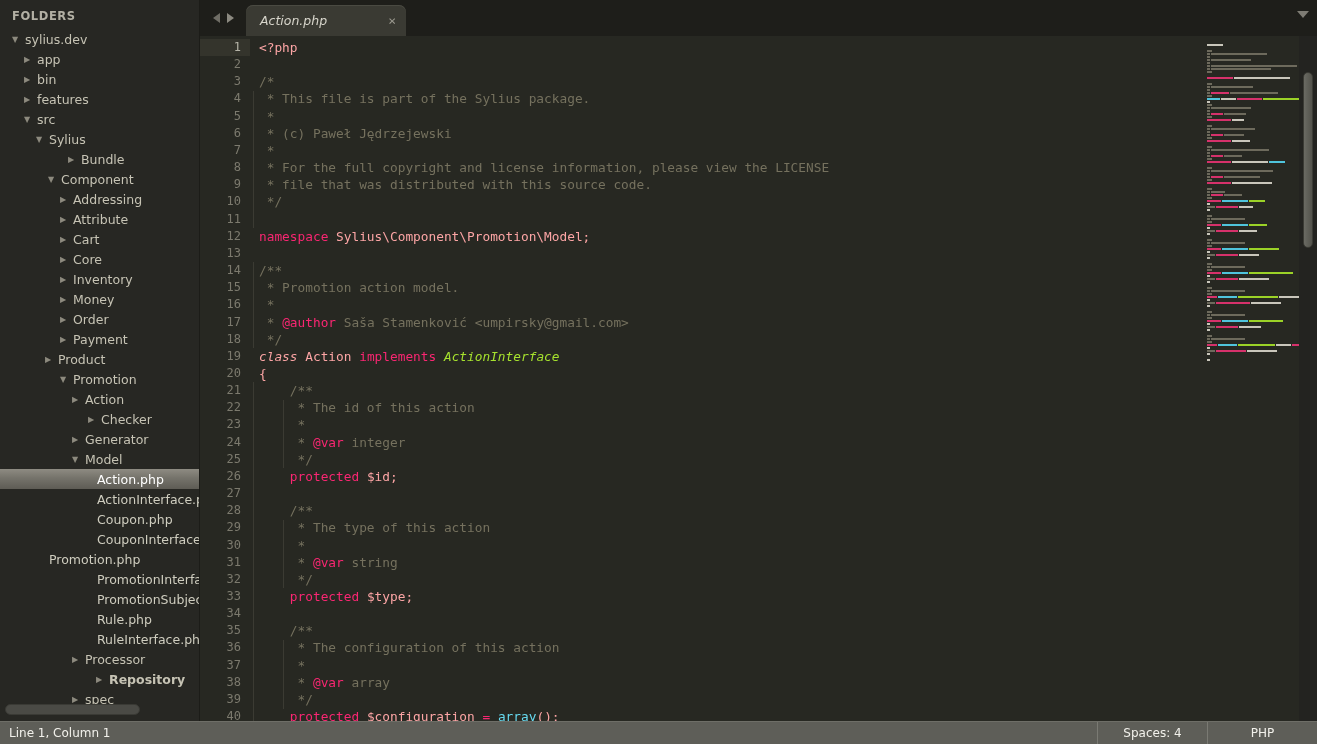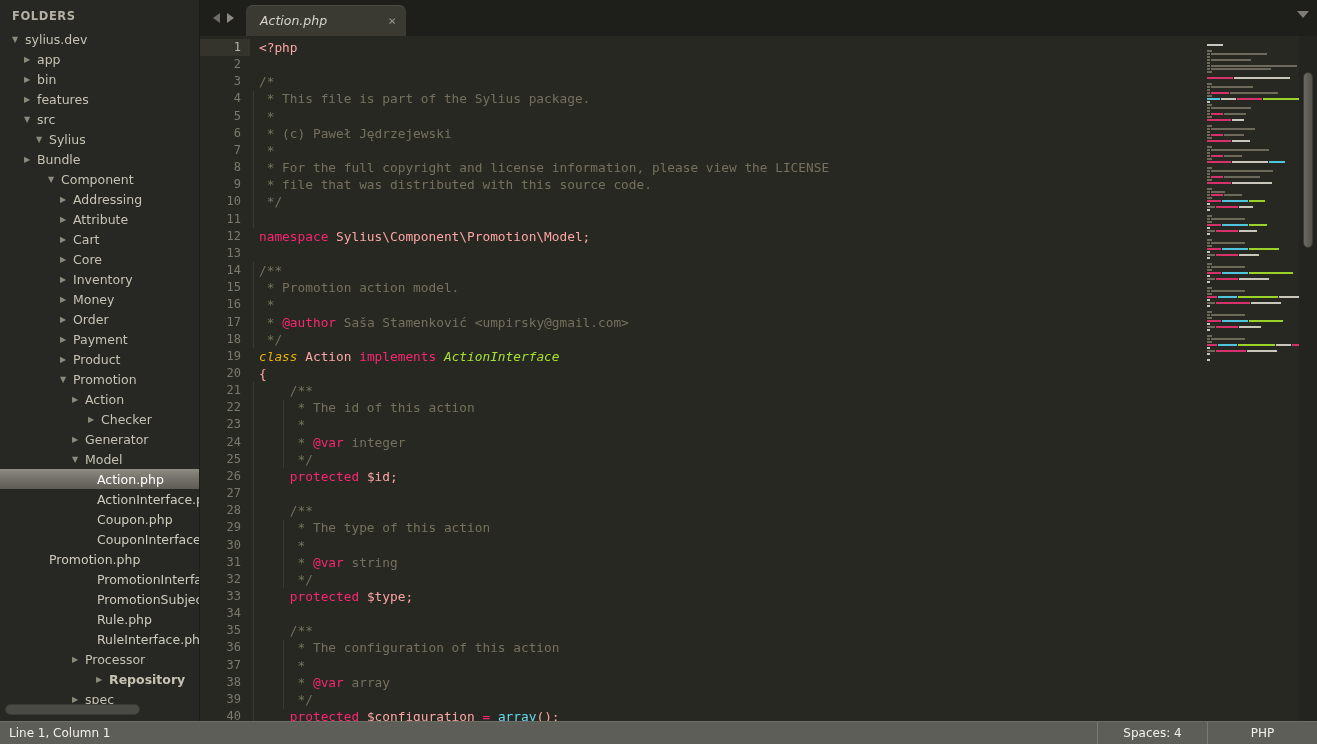--- a/index.html
+++ b/index.html
@@ -128,21 +128,21 @@
   }
   .code .cl { height: 17.17px; line-height: 17.17px; color: #f8f8f2; }
 
   .ind { position: absolute; top: 3px; width: 1px; background: #3b3b33; }
 
   
   .c-com  { color: #75715e; }
   .c-doc  { color: #75715e; }
   .c-tag  { color: #f92672; }
   .c-kw   { color: #f92672; }
-  .c-cls  { color: #eab308; font-style: italic; }
+  .c-cls  { color: #fca5a5; font-style: italic; }
   .c-type { color: #a6e22e; font-style: italic; }
   .c-fn   { color: #66d9ef; }
   .c-plain{ color: #fca5a5; }
   .c-op   { color: #f92672; }
 
   
   .minimap {
     position: absolute; top: 0; right: 18px;
     width: 96px; height: 100%;
     background: #272822; padding-top: 7px; padding-left: 4px;
@@ -188,31 +188,31 @@
     <div class="sidebar">
       <div class="sidebar-scroll">
         <div class="folders-header">FOLDERS</div>
         <div id="tree">
             <div class="tree-row" style="padding-left: 12px;"><span class="tw">▼</span><span class="tree-label">sylius.dev</span></div>
             <div class="tree-row" style="padding-left: 24px;"><span class="tw">▶</span><span class="tree-label">app</span></div>
             <div class="tree-row" style="padding-left: 24px;"><span class="tw">▶</span><span class="tree-label">bin</span></div>
             <div class="tree-row" style="padding-left: 24px;"><span class="tw">▶</span><span class="tree-label">features</span></div>
             <div class="tree-row" style="padding-left: 24px;"><span class="tw">▼</span><span class="tree-label">src</span></div>
             <div class="tree-row" style="padding-left: 36px;"><span class="tw">▼</span><span class="tree-label">Sylius</span></div>
-            <div class="tree-row" style="padding-left: 24px;"><span class="tw">▶</span><span class="tree-label">Bundle</span></div>
+            <div class="tree-row" style="padding-left: 68px;"><span class="tw">▶</span><span class="tree-label">Bundle</span></div>
             <div class="tree-row" style="padding-left: 48px;"><span class="tw">▼</span><span class="tree-label">Component</span></div>
             <div class="tree-row" style="padding-left: 60px;"><span class="tw">▶</span><span class="tree-label">Addressing</span></div>
             <div class="tree-row" style="padding-left: 60px;"><span class="tw">▶</span><span class="tree-label">Attribute</span></div>
             <div class="tree-row" style="padding-left: 60px;"><span class="tw">▶</span><span class="tree-label">Cart</span></div>
             <div class="tree-row" style="padding-left: 60px;"><span class="tw">▶</span><span class="tree-label">Core</span></div>
             <div class="tree-row" style="padding-left: 60px;"><span class="tw">▶</span><span class="tree-label">Inventory</span></div>
             <div class="tree-row" style="padding-left: 60px;"><span class="tw">▶</span><span class="tree-label">Money</span></div>
             <div class="tree-row" style="padding-left: 60px;"><span class="tw">▶</span><span class="tree-label">Order</span></div>
             <div class="tree-row" style="padding-left: 60px;"><span class="tw">▶</span><span class="tree-label">Payment</span></div>
-            <div class="tree-row" style="padding-left: 60px;"><span class="tw">▶</span><span class="tree-label">Product</span></div>
+            <div class="tree-row" style="padding-left: 45px;"><span class="tw">▶</span><span class="tree-label">Product</span></div>
             <div class="tree-row" style="padding-left: 60px;"><span class="tw">▼</span><span class="tree-label">Promotion</span></div>
             <div class="tree-row" style="padding-left: 72px;"><span class="tw">▶</span><span class="tree-label">Action</span></div>
             <div class="tree-row" style="padding-left: 88px;"><span class="tw">▶</span><span class="tree-label">Checker</span></div>
             <div class="tree-row" style="padding-left: 72px;"><span class="tw">▶</span><span class="tree-label">Generator</span></div>
             <div class="tree-row" style="padding-left: 72px;"><span class="tw">▼</span><span class="tree-label">Model</span></div>
             <div class="tree-row selected file-row" style="padding-left: 84px;"><span class="tw none"></span><span class="tree-label">Action.php</span></div>
             <div class="tree-row file-row" style="padding-left: 84px;"><span class="tw none"></span><span class="tree-label">ActionInterface.php</span></div>
             <div class="tree-row file-row" style="padding-left: 84px;"><span class="tw none"></span><span class="tree-label">Coupon.php</span></div>
             <div class="tree-row file-row" style="padding-left: 84px;"><span class="tw none"></span><span class="tree-label">CouponInterface.php</span></div>
             <div class="tree-row file-row" style="padding-left: 36px;"><span class="tw none"></span><span class="tree-label">Promotion.php</span></div>

